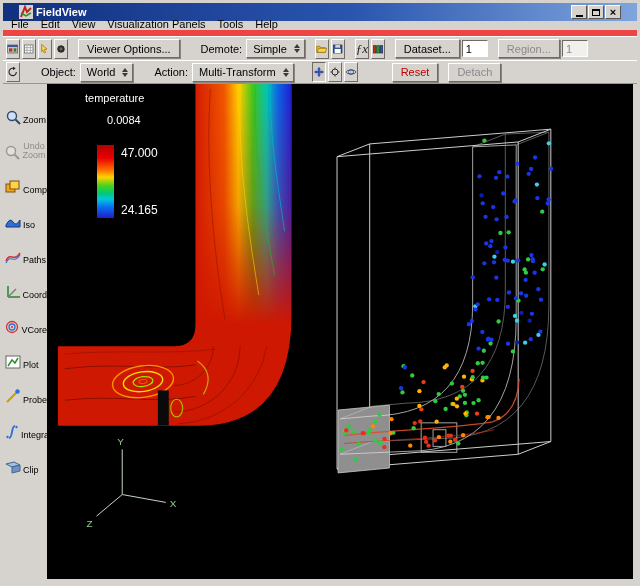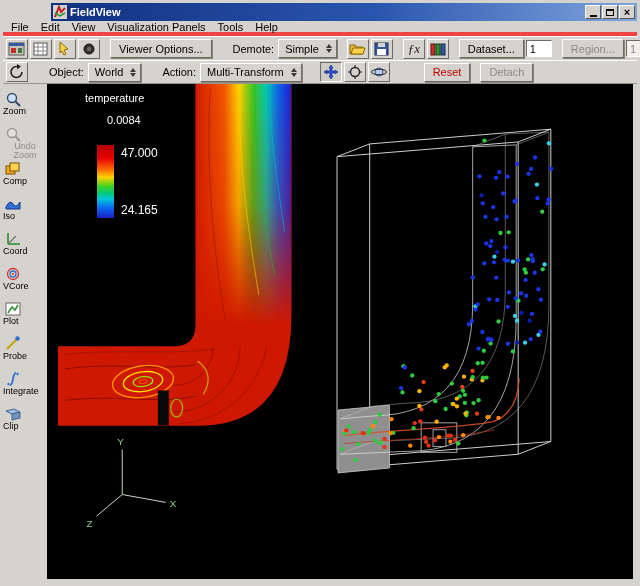--- a/index.html
+++ b/index.html
@@ -12,50 +12,50 @@
   .window {
     width:640px; height:586px;
     border:3px solid #d6d3ce;
     display:flex; flex-direction:column;
     background:#d6d3ce;
   }
   
   .titlebar {
     height:18px; flex:0 0 18px;
     background:linear-gradient(90deg,#11307f 0%,#2a55ae 55%,#7fa5dd 100%);
-    display:flex; align-items:center; padding:0 2px;margin-left:48px;
+    display:flex; align-items:center; padding:0 16px;
   }
   .app-icon { width:14px; height:14px; margin-right:3px; display:inline-flex; }
   .title-text { color:#fff; font-size:11px; font-weight:bold; flex:1; }
   .win-btns { display:flex; gap:1px; }
   .wbtn {
     width:16px; height:14px; background:#d6d3ce;
     border:1px solid; border-color:#fff #5a564e #5a564e #fff;
     display:flex; align-items:center; justify-content:center;
     font-size:9px; line-height:9px; color:#000;
   }
   .glyph-min { width:7px; height:2px; background:#000; margin-top:7px; }
   .glyph-max { width:8px; height:7px; border:1px solid #000; border-top-width:2px; }
   .glyph-close { font-size:11px; font-weight:bold; line-height:10px; }
   
   .menubar {
-    height:15px; flex:0 0 15px; display:flex; align-items:flex-start;
+    height:15px; flex:0 0 15px; display:flex; align-items:flex-end;
     padding-left:2px; background:#d6d3ce;
-    border-bottom:4px solid #ef4444;
+    border-bottom:6px solid #ef4444;
   }
   .menu-item { font-size:11px; padding:0 6px; color:#000; }
   
   .toolbar {
     display:flex; align-items:center; padding:0 3px; background:#d6d3ce;
     border-top:1px solid #fff;
   }
   .toolbar1 { height:24px; flex:0 0 24px; gap:2px; }
   .toolbar2 { height:24px; flex:0 0 24px; gap:2px; border-bottom:1px solid #9a968e; }
   .tbtn {
-    width:22px; height:20px; background:#d6d3ce;
+    width:14px; height:20px; background:#d6d3ce;
     border:1px solid; border-color:#fff #6f6b63 #6f6b63 #fff;
     display:flex; align-items:center; justify-content:center; flex:0 0 auto;
   }
   .tbtn.sunken { border-color:#6f6b63 #fff #fff #6f6b63; background:#cfccc5; }
   .btn {
     height:19px; background:#d6d3ce;
     border:1px solid; border-color:#fff #6f6b63 #6f6b63 #fff;
     box-shadow:1px 1px 0 #8a867e;
     display:flex; align-items:center; padding:0 8px;
     font-size:11px; color:#000; white-space:nowrap; flex:0 0 auto;
@@ -81,22 +81,22 @@
   }
   .num-input.disabled { color:#8a8a8a; background:#f2f0ec; }
   .gap-sm { width:6px; flex:0 0 6px; } .gap-md { width:14px; flex:0 0 14px; } .gap-lg { width:30px; flex:0 0 30px; }
   
   .main { flex:1; display:flex; background:#d6d3ce; padding:0 4px 4px 0; min-height:0; }
   .sidebar {
     width:44px; flex:0 0 44px; background:#d6d3ce;
     display:flex; flex-direction:column; align-items:center; padding-top:6px;
   }
   .side-item {
-    width:44px; height:35px; display:flex; flex-direction:column;
-    align-items:flex-start; justify-content:flex-start;
+    width:44px; height:35px; display:flex; flex-direction:row;
+    align-items:flex-end; justify-content:flex-start;
   }
   .side-icon { width:20px; height:17px; display:flex; align-items:center; justify-content:center; }
   .side-label { font-size:9px; line-height:9px; color:#000; text-align:center; }
   .side-item.disabled .side-label { color:#8f8b84; }
   .viewport { flex:1; position:relative; background:#000; min-width:0; }
   .scene { position:absolute; inset:0; width:100%; height:100%; }
   
   .legend-title { position:absolute; left:38px; top:8px; color:#fff; font-size:11px; }
   .legend-sub   { position:absolute; left:60px; top:30px; color:#fff; font-size:11px; }
   .legend-bar   {
@@ -288,20 +288,29 @@
           </span>
           <span class="side-label">Comp</span>
         </div>
         <div class="side-item">
           <span class="side-icon">
             <svg viewBox="0 0 18 16" width="18" height="16">
               <path d="M2 11 Q6 3 9 8 T16 6 L16 13 L2 13 Z" fill="#2e6fd8" stroke="#123a80"></path>
             </svg>
           </span>
           <span class="side-label">Iso</span>
+        </div>
+        <div class="side-item">
+          <span class="side-icon">
+            <svg viewBox="0 0 18 16" width="18" height="16">
+              <path d="M2 12 C6 2 10 14 16 4" stroke="#d82e2e" fill="none" stroke-width="1.6"></path>
+              <path d="M2 14 C6 4 10 16 16 6" stroke="#2e6fd8" fill="none" stroke-width="1.1"></path>
+            </svg>
+          </span>
+          <span class="side-label">Paths</span>
         </div>
         <div class="side-item">
           <span class="side-icon">
             <svg viewBox="0 0 18 16" width="18" height="16">
               <line x1="4" y1="2" x2="4" y2="13" stroke="#2e8f2e" stroke-width="1.6"></line>
               <line x1="4" y1="13" x2="16" y2="13" stroke="#2e8f2e" stroke-width="1.6"></line>
               <line x1="4" y1="13" x2="12" y2="5" stroke="#777" stroke-width="1.2"></line>
             </svg>
           </span>
           <span class="side-label">Coord</span>

